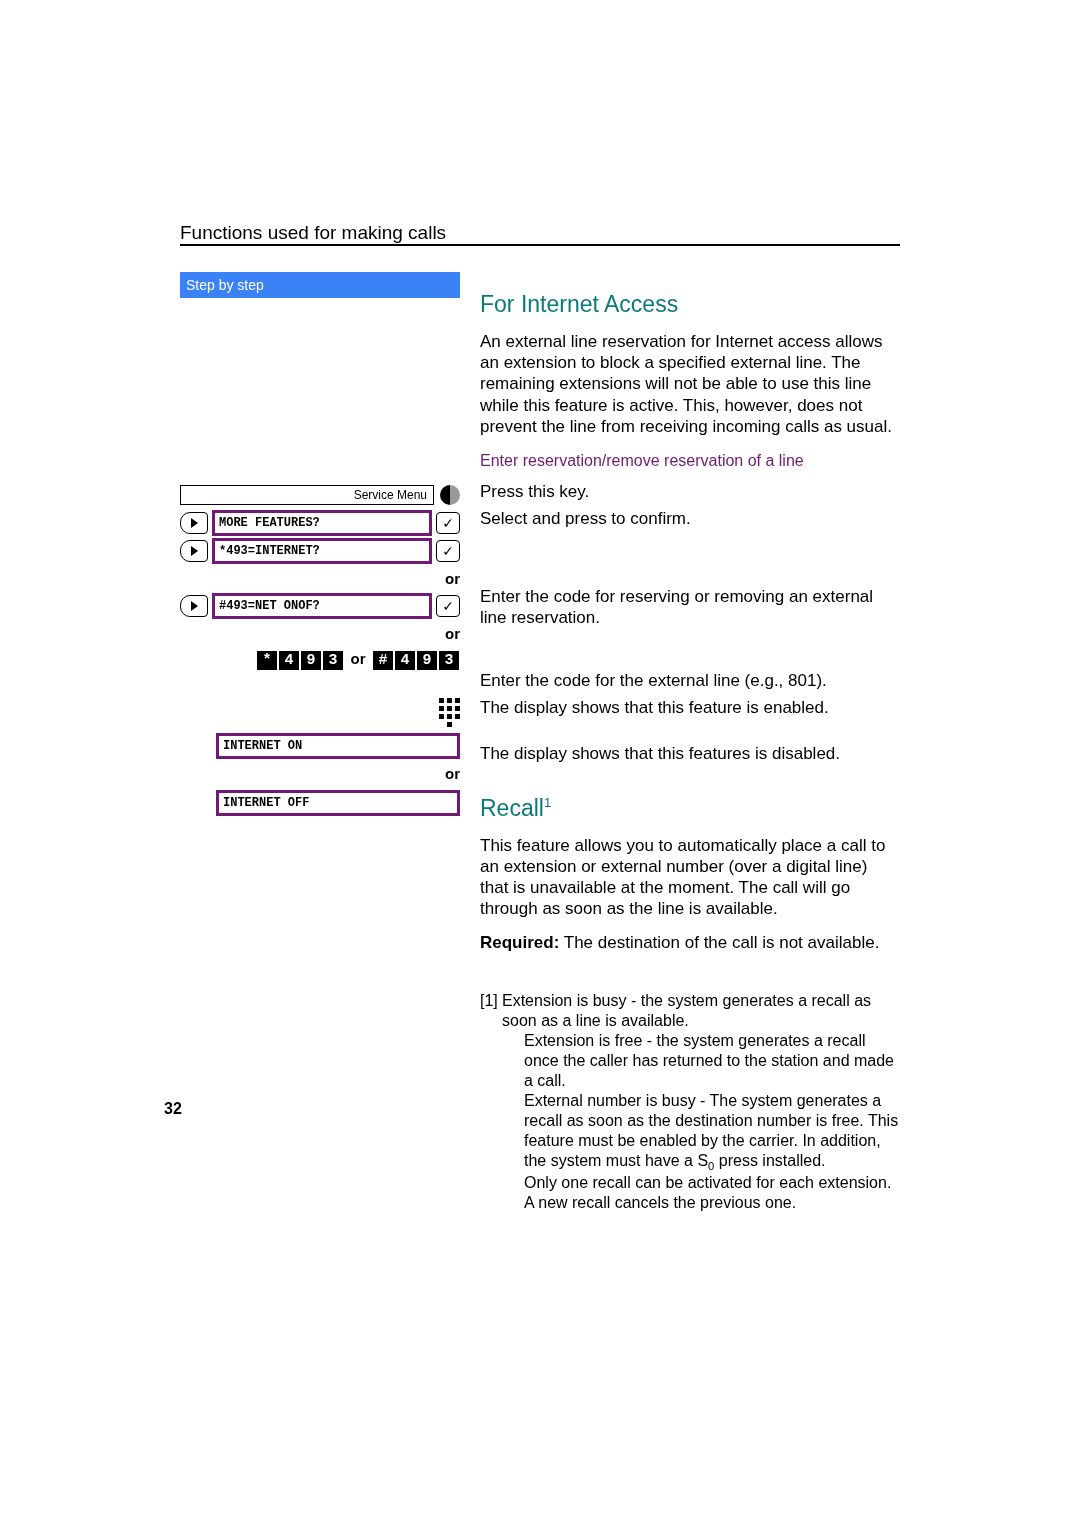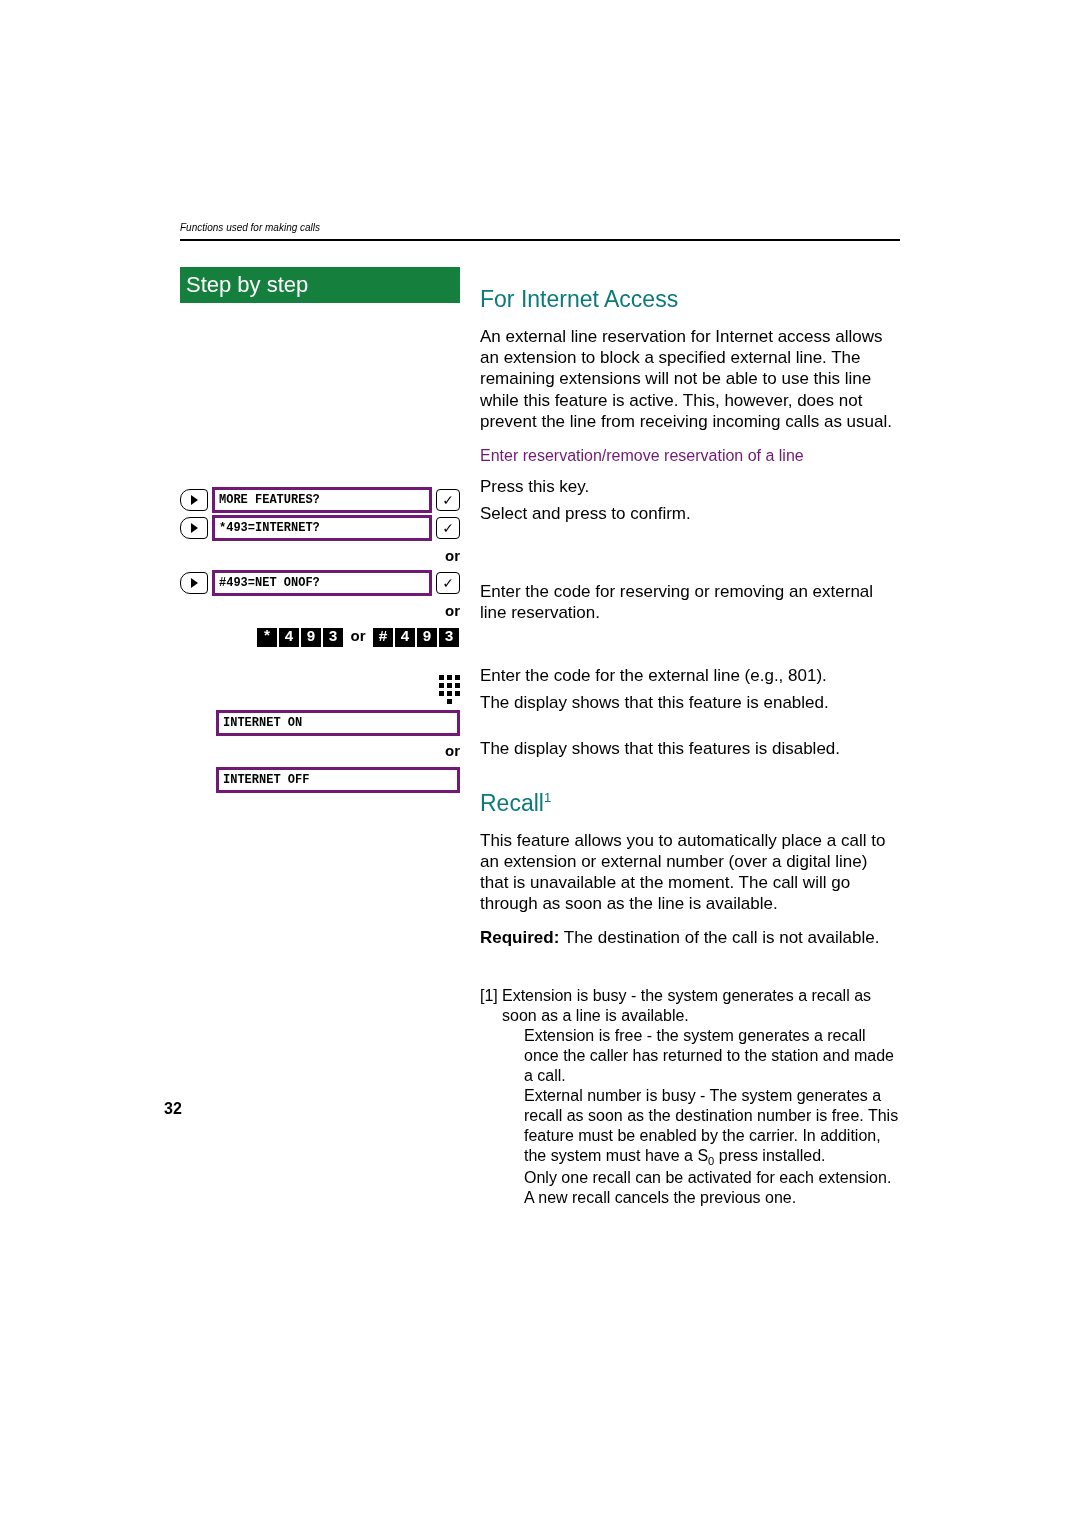--- a/index.html
+++ b/index.html
@@ -13,24 +13,22 @@
     color: #000;
   }
   .page {
     position: relative;
     width: 1080px;
     height: 1528px;
     box-sizing: border-box;
     padding: 222px 180px 0 180px;
   }
   .header {
-    font-size: 10px;
+    font-size: 19px;
     color: #000;
-    margin-bottom: 6px;
-    font-style: italic;
   }
   hr.rule {
     border: none;
     border-top: 2px solid #000;
     margin: 0 0 26px 0;
   }
   .columns {
     display: flex;
     align-items: flex-start;
   }
@@ -38,23 +36,23 @@
     width: 280px;
     flex: 0 0 280px;
     margin-right: 20px;
   }
   .right-col {
     flex: 1;
     font-size: 17px;
     line-height: 1.25;
   }
   .step-header {
-    background: #15803d;
+    background: #3b82f6;
     color: #fff;
-    font-size: 22px;
+    font-size: 14px;
     padding: 5px 8px 5px 6px;
   }
   .h-teal {
     color: #0a7a7a;
     font-size: 23px;
     margin: 30px 0 12px 0;
   }
   .h-teal.first { margin-top: 18px; }
   .h-teal .sup { font-size: 13px; vertical-align: super; }
   .h-blue-bold {
@@ -209,20 +207,24 @@
 <div class="page">
   <div class="header">Functions used for making calls</div>
   <hr class="rule">
 
   <div class="columns">
 
     <div class="left-col">
       <div class="step-header">Step by step</div>
       <div class="spacer"></div>
 
+      <div class="widget-row">
+        <div class="menu-box">Service Menu</div>
+        <div class="half-circle"></div>
+      </div>
 
       <div class="widget-row">
         <span class="arrow-box"></span>
         <div class="display-box">MORE FEATURES?</div>
         <span class="check-box">✓</span>
       </div>
 
       <div class="widget-row">
         <span class="arrow-box"></span>
         <div class="display-box">*493=INTERNET?</div>

